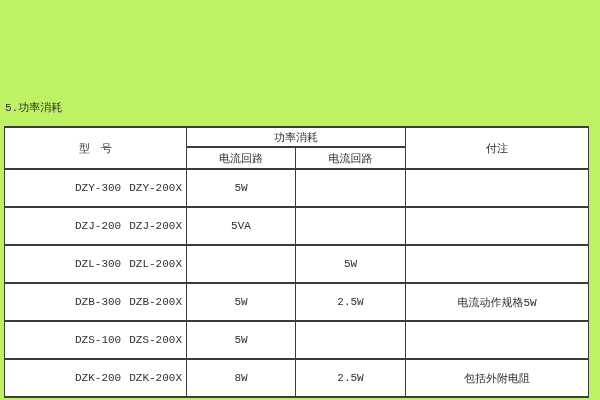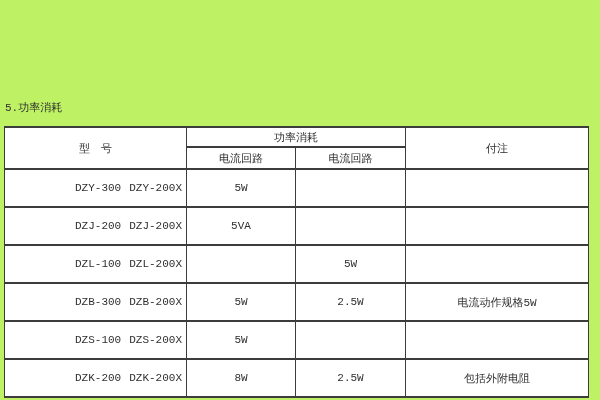--- a/index.html
+++ b/index.html
@@ -89,21 +89,21 @@
       <tr>
         <td class="model-cell">
           <span>DZJ-200</span><span>DZJ-200X</span>
         </td>
         <td>5VA</td>
         <td></td>
         <td></td>
       </tr>
       <tr>
         <td class="model-cell">
-          <span>DZL-100</span><span>DZL-200X</span>
+          <span>DZL-300</span><span>DZL-200X</span>
         </td>
         <td></td>
         <td>5W</td>
         <td></td>
       </tr>
       <tr>
         <td class="model-cell">
           <span>DZB-300</span><span>DZB-200X</span>
         </td>
         <td>5W</td>

